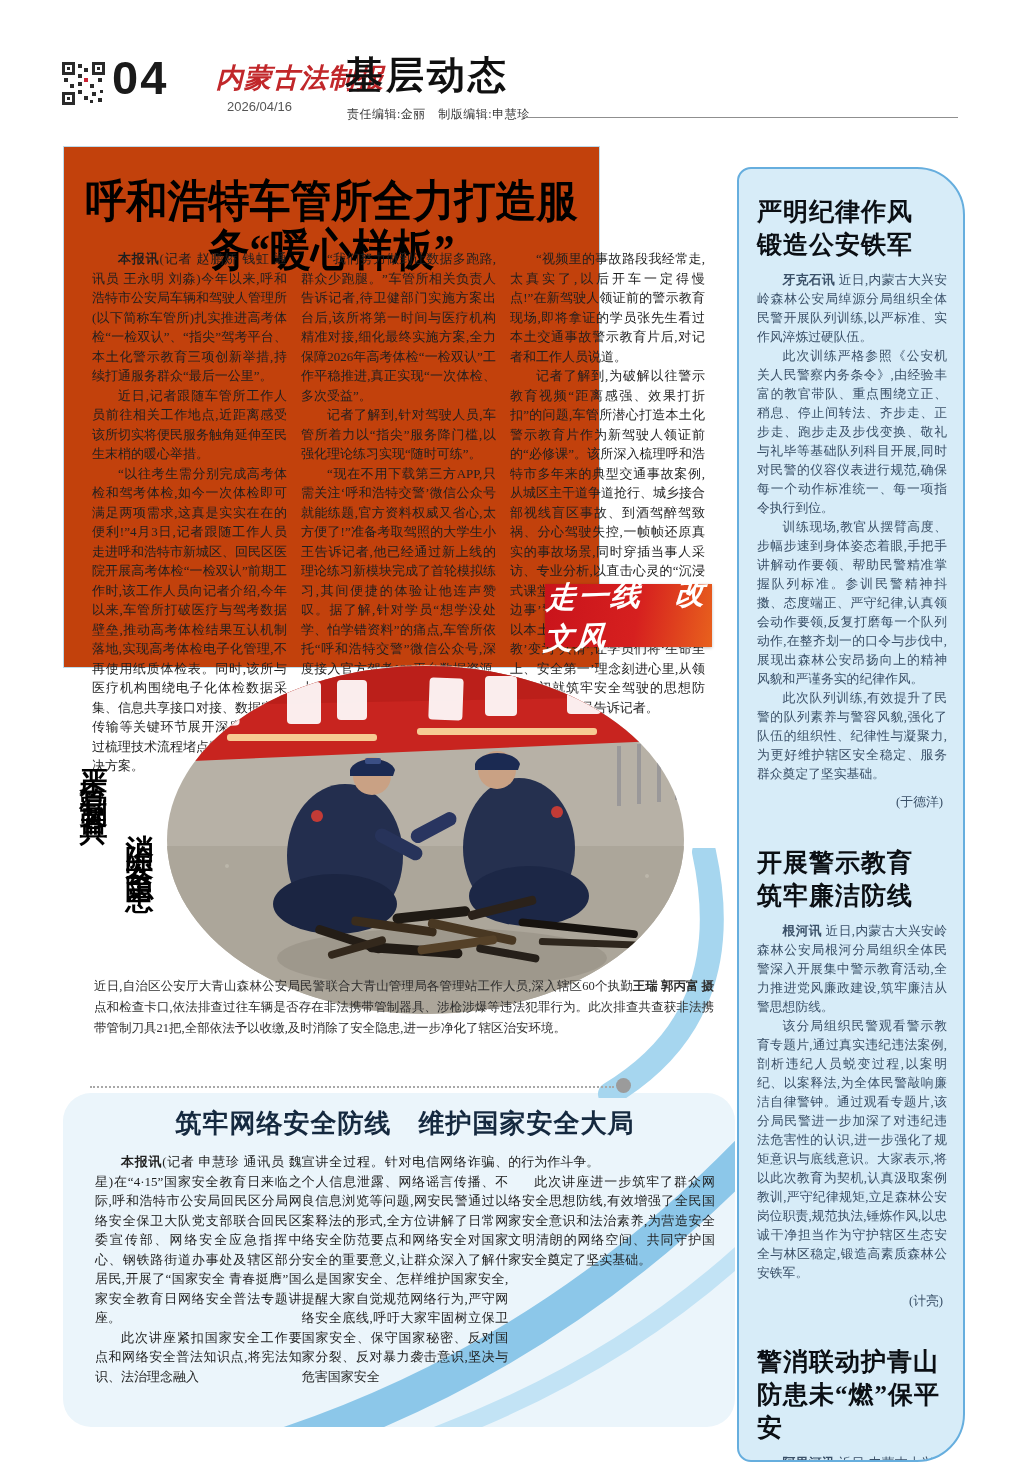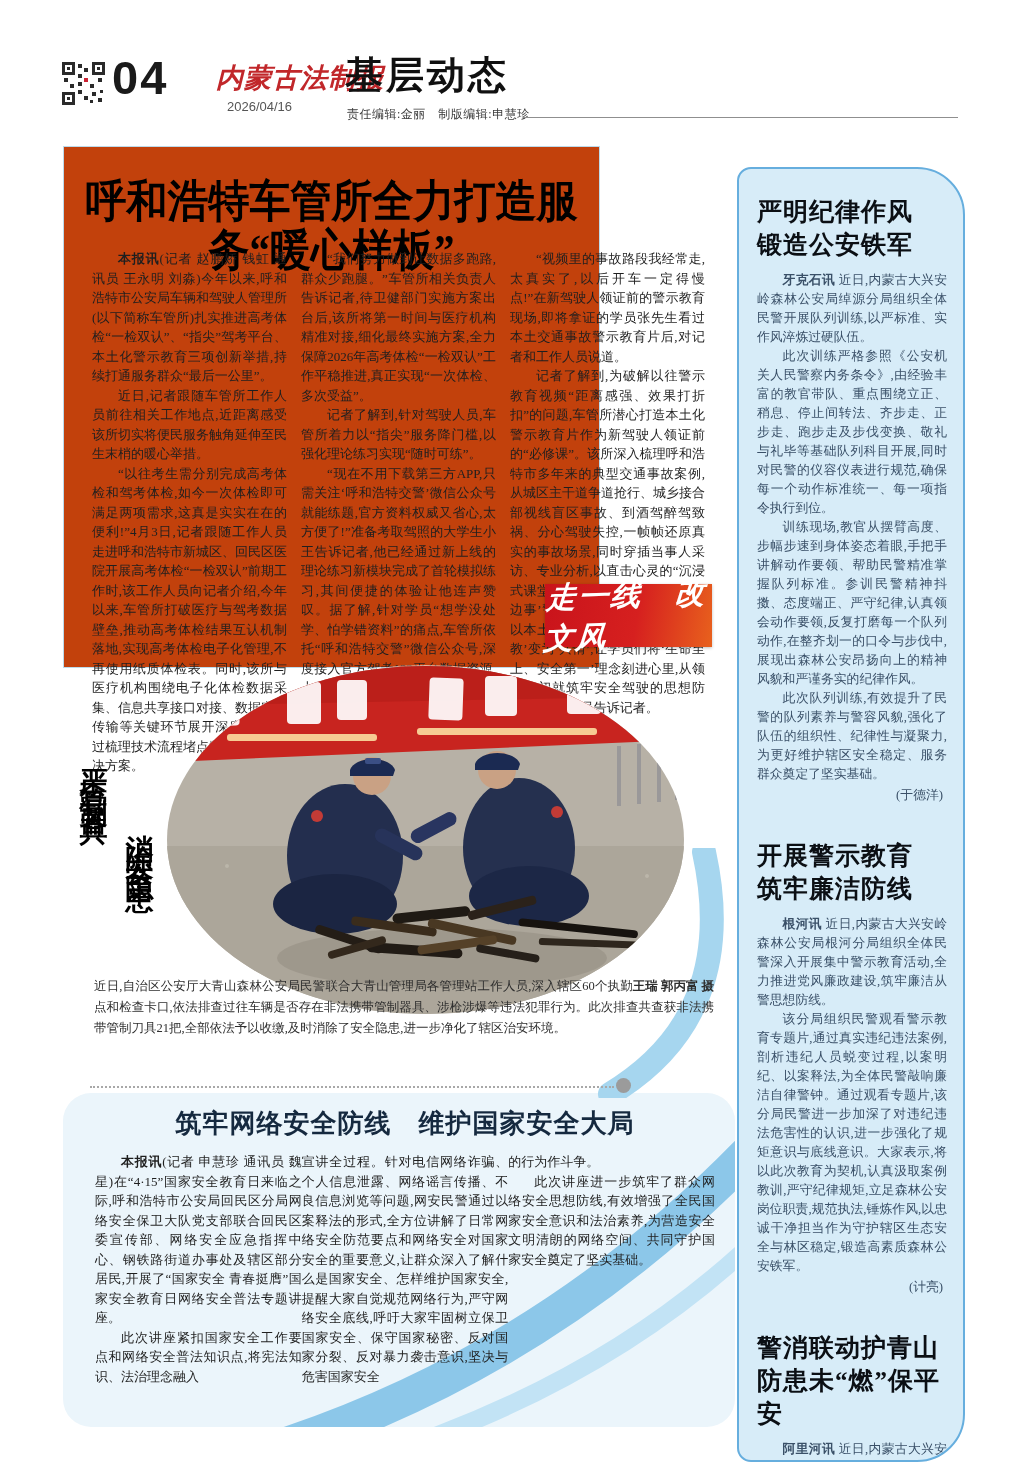--- a/index.html
+++ b/index.html
@@ -60,21 +60,21 @@
   .bottom-cols .col { font-size:13px; line-height:19.5px; }
   .noindent { text-indent:0 !important; }
 
   
   .sidebar { position:absolute; left:737px; top:167px; width:228px; height:1295px;
     background:#d7ecf8; border:2px solid #66aede; border-radius:14px 48px 48px 14px;
     padding:26px 16px 20px 18px; z-index:2; overflow:hidden; }
   .sb-article h3 { font-size:25px; font-weight:900; color:#0b0f14; line-height:1.32;
     letter-spacing:1px; margin-bottom:10px; }
   .sb-article p { font-size:12.8px; line-height:19px; text-align:justify; color:#3a5068; text-indent:2em; }
-  .sb-article .byline { text-align:right; text-indent:0; padding-right:4px; margin-top:2px; }
+  .sb-article .byline { text-align:right; text-indent:0; padding-right:4px; margin-top:9px; }
   .sb-article { margin-bottom:26px; }
   .sb-gap { margin-top:34px; }
 </style>
 </head>
 <body>
 
 <div class="page">
 
   <div class="qr">
     <svg width="43" height="43" viewBox="0 0 43 43">

